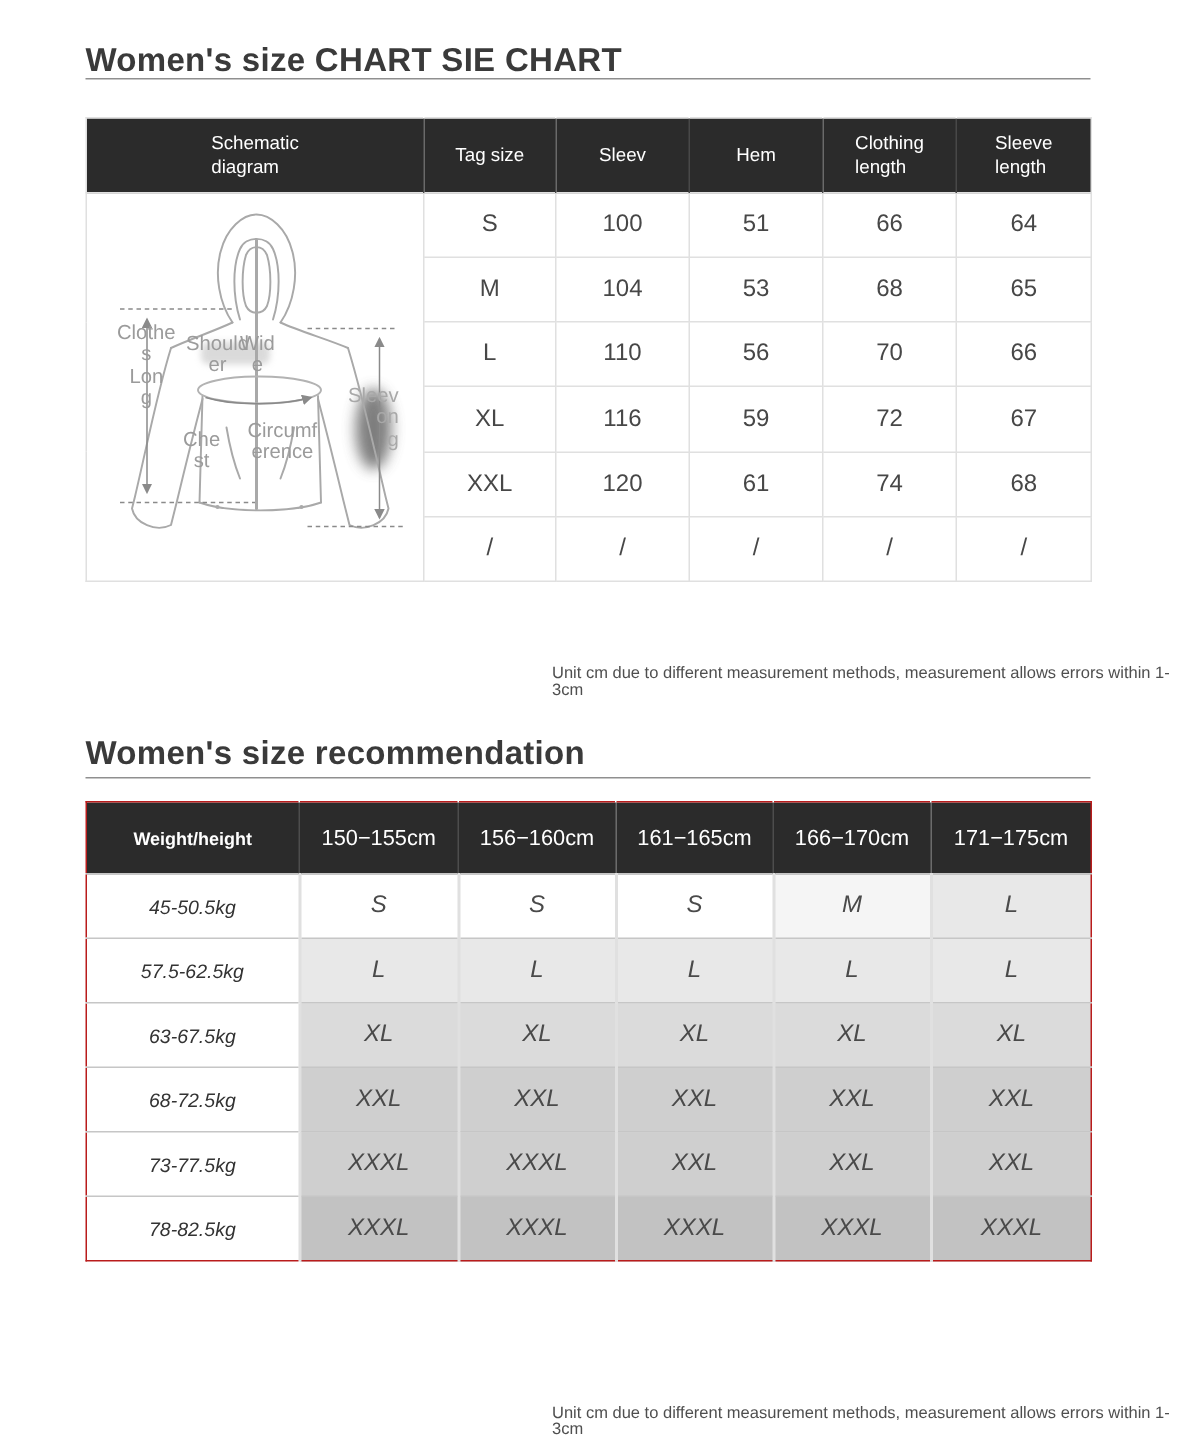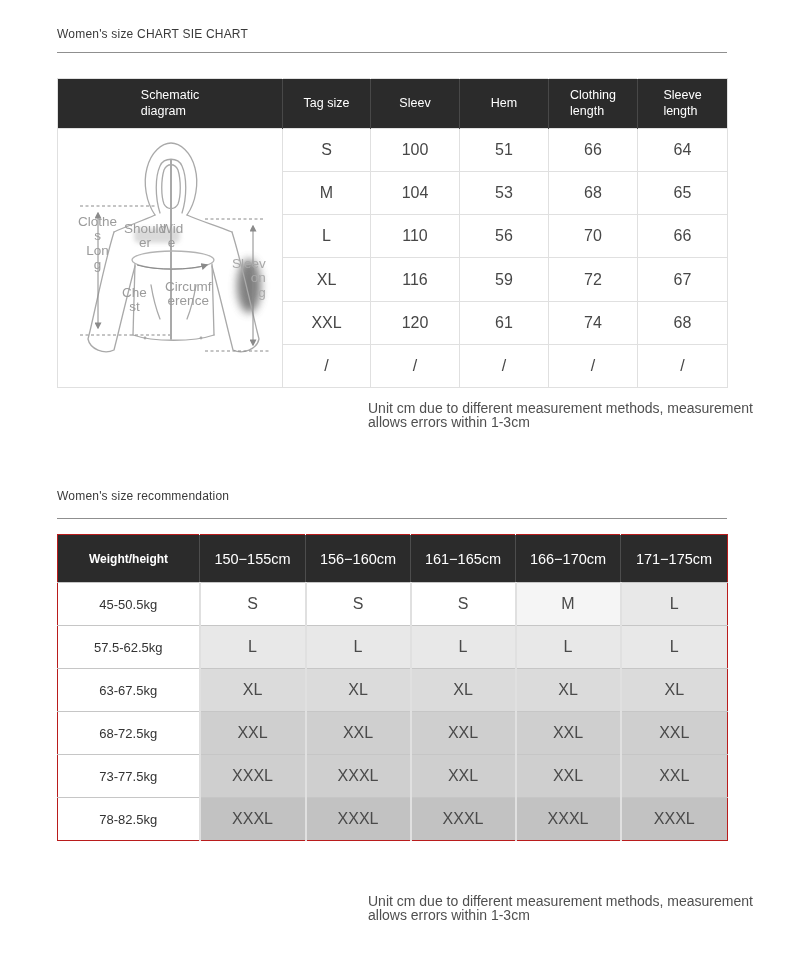--- a/index.html
+++ b/index.html
@@ -6,21 +6,21 @@
   html,body { background:#ffffff; }
   .page {
     position:relative;
     width:789px; height:958px;
     background:#ffffff;
     font-family:"Liberation Sans","DejaVu Sans",sans-serif;
     overflow:hidden;
   }
   .section-title {
     position:absolute; left:57px;
-    font-size:12px; color:#3a3a3a; letter-spacing:0.2px;
+    font-size:22px; color:#3a3a3a; letter-spacing:0.2px;font-weight:bold;
   }
   .title-rule {
     position:absolute; left:57px; width:670px; height:0;
     border-top:1px solid #8f8f8f;
   }
   table { border-collapse:collapse; table-layout:fixed; }
   .chart { position:absolute; left:57px; width:670px; }
   .chart th {
     background:#2b2b2b; color:#ffffff; font-weight:normal;
     font-size:12.5px; text-align:center; vertical-align:middle;
@@ -45,28 +45,29 @@
   .chart-2 { border:1px solid #b91c1c; }
   .chart-2 th { height:48px; font-size:14.5px; border-left:1px solid rgba(255,255,255,0.16); }
   .chart-2 th:first-child { border-left:none; }
   .chart-2 th.small { font-size:12px; font-weight:bold; }
   .chart-2 td {
     height:43px; text-align:center; vertical-align:middle;
     font-size:16px; color:#4a4a4a;
     border-top:1px solid #c6c6c6;
     border-left:2px solid #e0e0e0;
     background:#ffffff;
+    font-style:italic;
   }
   .chart-2 td:first-child {
     font-size:13px; color:#333333; border-left:none;
     border-right:1px solid #d6d6d6;
   }
   .note {
     position:absolute; left:368px; width:412px;
-    font-size:14px; line-height:1.02; color:#4f4f4f;
+    font-size:11px; line-height:1.02; color:#4f4f4f;margin-top:43px;
   }
 </style>
 </head>
 <body>
 
 <div class="page">
 
   <div class="section-title" style="top:27px;">Women's size CHART SIE CHART</div>
   <div class="title-rule" style="top:52px;"></div>
 

